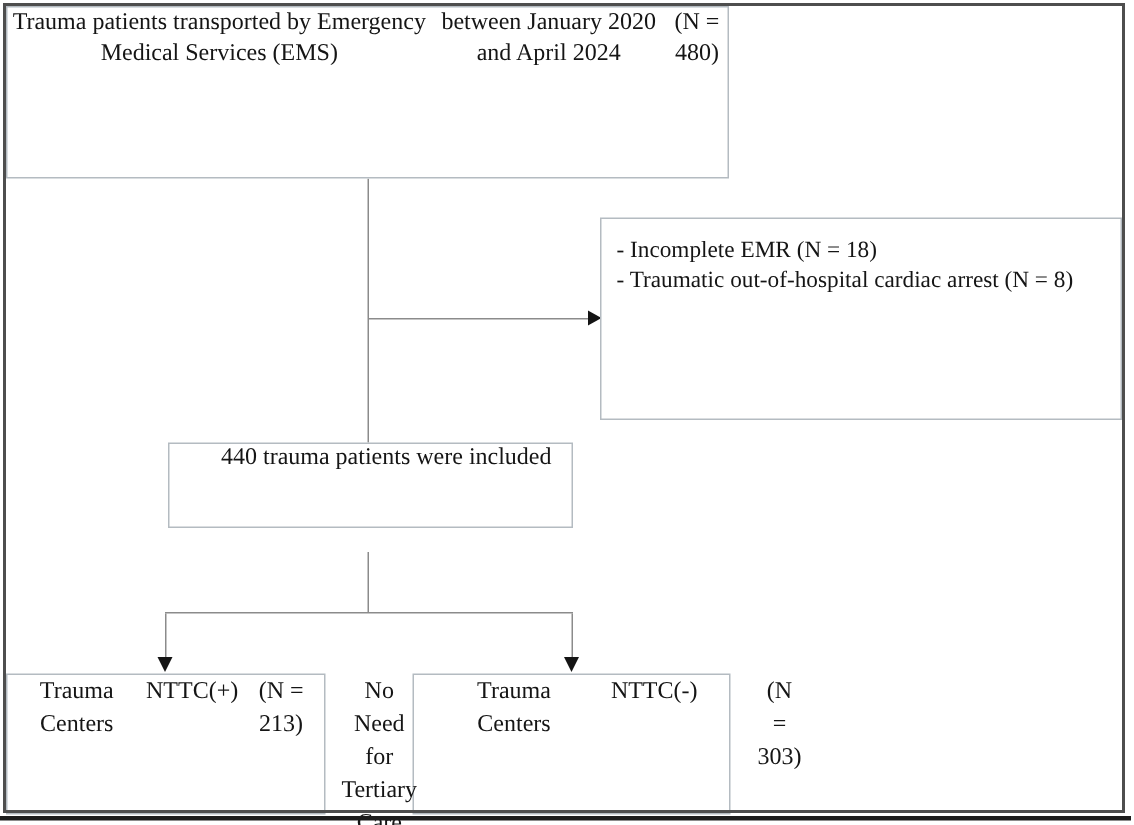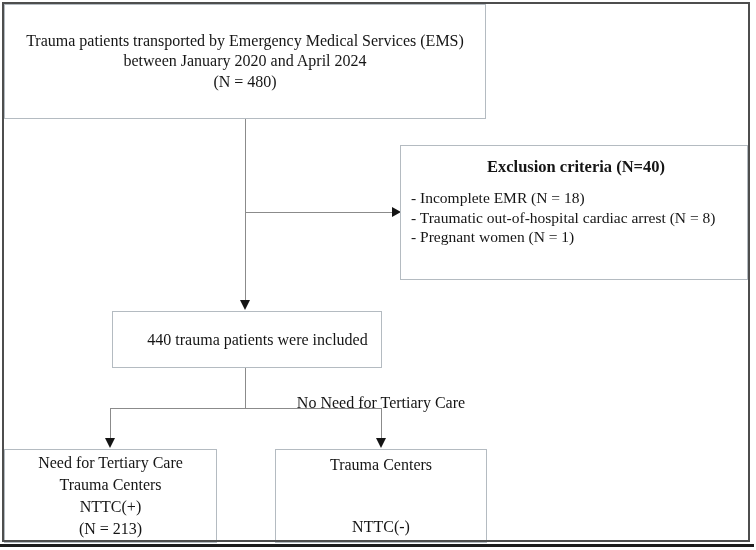--- a/index.html
+++ b/index.html
@@ -35,22 +35,21 @@
     width: 754px; height: 3px;
     background: var(--bottom-rule);
   }
   .fbox {
     position: absolute;
     background: var(--bg);
     border: 1px solid var(--box-border);
   }
   .center-lines {
     display: flex;
-    flex-direction: column;
-    align-items: center;
+    align-items: flex-start;
     justify-content: center;
     text-align: center;
   }
   .top-box {
     left: 4px; top: 4px;
     width: 482px; height: 115px;
     font-size: 16px;
     line-height: 20.5px;
   }
   .exclusion-box {
@@ -63,21 +62,21 @@
     font-weight: bold;
     font-size: 16.5px;
     margin-bottom: 11px;
   }
   .exclusion-items div {
     font-size: 15.5px;
     line-height: 19.6px;
     white-space: nowrap;
   }
   .included-box {
-    left: 112px; top: 311px;
+    left: 112px; top: 295px;
     width: 270px; height: 57px;
     font-size: 16px;
     padding-left: 21px;
   }
   .outcome-box {
     width: 213px; height: 94px;
     font-size: 16px;
     line-height: 22px;
   }
   .nttc-pos { left: 4px; top: 449px; }
@@ -115,34 +114,31 @@
   <div class="arrow-down" style="left:105px; top:438px;"></div>
   <div class="arrow-down" style="left:376px; top:438px;"></div>
 
   <div class="fbox top-box center-lines">
     <div>Trauma patients transported by Emergency Medical Services (EMS)</div>
     <div>between January 2020 and April 2024</div>
     <div>(N = 480)</div>
   </div>
 
   <div class="fbox exclusion-box">
-    <div class="exclusion-title">Exclusion criteria (N=40)</div>
     <div class="exclusion-items">
       <div>- Incomplete EMR (N = 18)</div>
       <div>- Traumatic out-of-hospital cardiac arrest (N = 8)</div>
-      <div>- Pregnant women (N = 1)</div>
     </div>
   </div>
 
   <div class="fbox included-box center-lines">
     <div>440 trauma patients were included</div>
   </div>
 
   <div class="fbox outcome-box nttc-pos center-lines">
-    <div>Need for Tertiary Care</div>
     <div>Trauma Centers</div>
     <div>NTTC(+)</div>
     <div>(N = 213)</div>
   </div>
 
   <div class="fbox outcome-box nttc-neg center-lines">
     <div>No Need for Tertiary Care</div>
     <div>Trauma Centers</div>
     <div>NTTC(-)</div>
     <div>(N = 303)</div>

